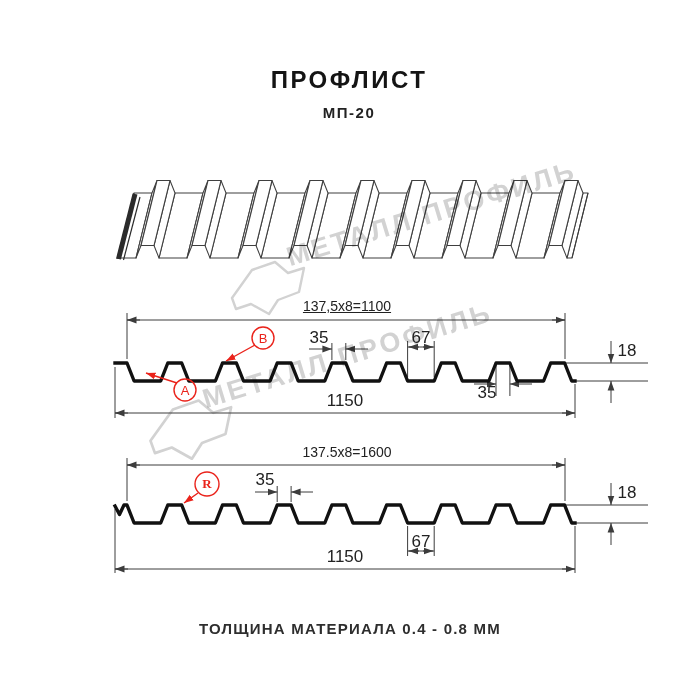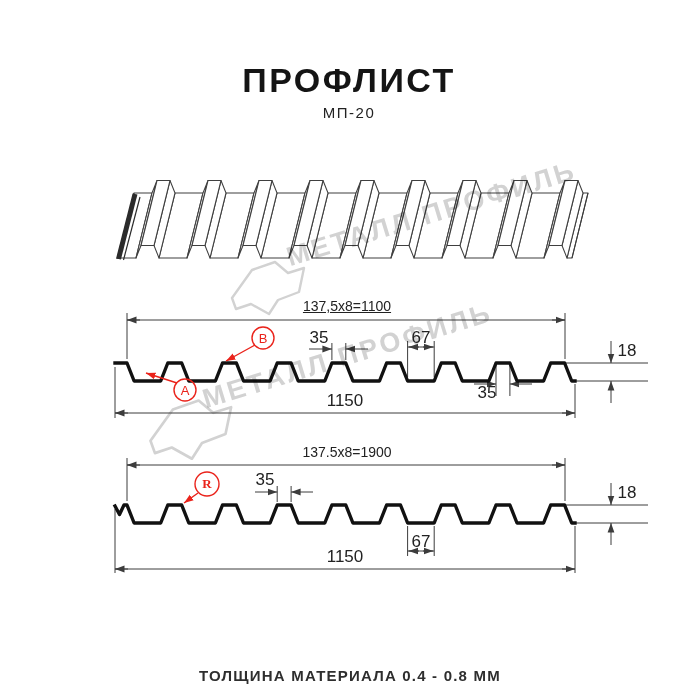--- a/index.html
+++ b/index.html
@@ -1,22 +1,22 @@
 <!DOCTYPE html>
 <html><head>
 <meta charset="utf-8">
 <style>
   html,body{margin:0;padding:0;background:#ffffff;}
   #stage{position:relative;width:700px;height:700px;background:#ffffff;overflow:hidden;
          font-family:"Liberation Sans",sans-serif;}
   #stage svg{position:absolute;left:0;top:0;z-index:2;}
   .txt{position:absolute;transform:translate(-50%,-50%);white-space:nowrap;z-index:4;color:#2a2a2a;}
-  .title{font-size:34px;font-weight:700;letter-spacing:2.5px;color:#141414;}
-  .subtitle{font-size:15px;font-weight:400;letter-spacing:1.5px;color:#222;}
-  .footer{font-size:15px;font-weight:700;letter-spacing:1.2px;color:#2e2e2e;margin-top:47px;}
+  .title{font-size:24px;font-weight:700;letter-spacing:2.5px;color:#141414;}
+  .subtitle{font-size:15px;font-weight:700;letter-spacing:1.5px;color:#222;}
+  .footer{font-size:15px;font-weight:700;letter-spacing:1.2px;color:#2e2e2e;}
   .dimf{font-size:14px;color:#222;}
   .dim{font-size:17px;color:#222;}
   .redlbl{font-size:13px;color:#ea231b;z-index:5;}
   .serif{font-family:"Liberation Serif",serif;font-size:13px;font-weight:700;}
   .wm{position:absolute;z-index:3;white-space:nowrap;color:#d2d2d2;mix-blend-mode:multiply;
       font-size:27px;font-weight:700;letter-spacing:3px;transform-origin:left bottom;
       transform:rotate(-17deg);}
   
   .thin{stroke:#3c3c3c;stroke-width:1;fill:none;}
   .profile{stroke:#111;stroke-width:3.4;fill:none;stroke-linejoin:round;stroke-linecap:square;}
@@ -157,21 +157,21 @@
 
   <div class="txt dimf" style="left:347px;top:306px;text-decoration:underline;">137,5x8=1100</div>
   <div class="txt dim" style="left:319px;top:338px;">35</div>
   <div class="txt dim" style="left:421px;top:338px;">67</div>
   <div class="txt dim" style="left:487px;top:393px;">35</div>
   <div class="txt dim" style="left:345px;top:401px;">1150</div>
   <div class="txt dim" style="left:627px;top:351px;">18</div>
   <div class="txt redlbl" style="left:185px;top:390px;">A</div>
   <div class="txt redlbl" style="left:263px;top:338px;">B</div>
 
-  <div class="txt dimf" style="left:347px;top:452px;">137.5x8=1900</div>
+  <div class="txt dimf" style="left:347px;top:452px;">137.5x8=1600</div>
   <div class="txt dim" style="left:265px;top:480px;">35</div>
   <div class="txt dim" style="left:421px;top:542px;">67</div>
   <div class="txt dim" style="left:345px;top:557px;">1150</div>
   <div class="txt dim" style="left:627px;top:493px;">18</div>
   <div class="txt redlbl serif" style="left:207px;top:484px;">R</div>
 
   <div class="txt footer" style="left:350px;top:628px;">ТОЛЩИНА МАТЕРИАЛА 0.4 - 0.8 ММ</div>
 </div>
 
 </body></html>

